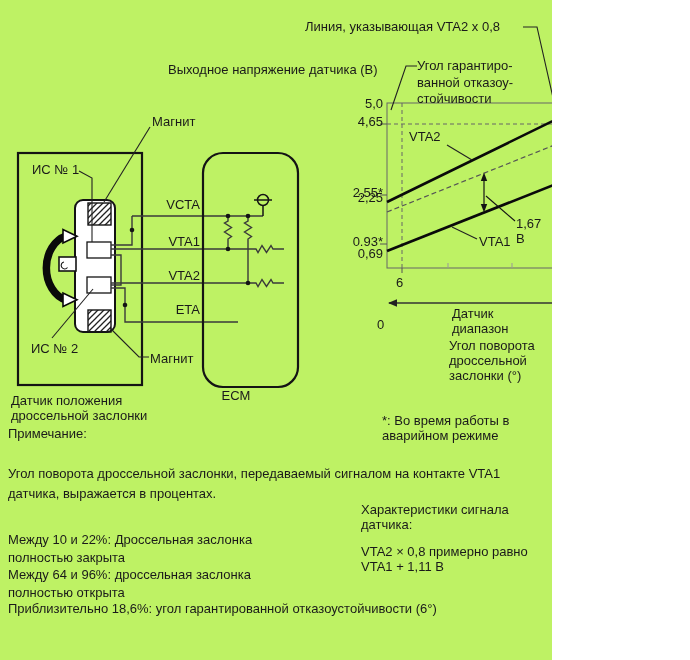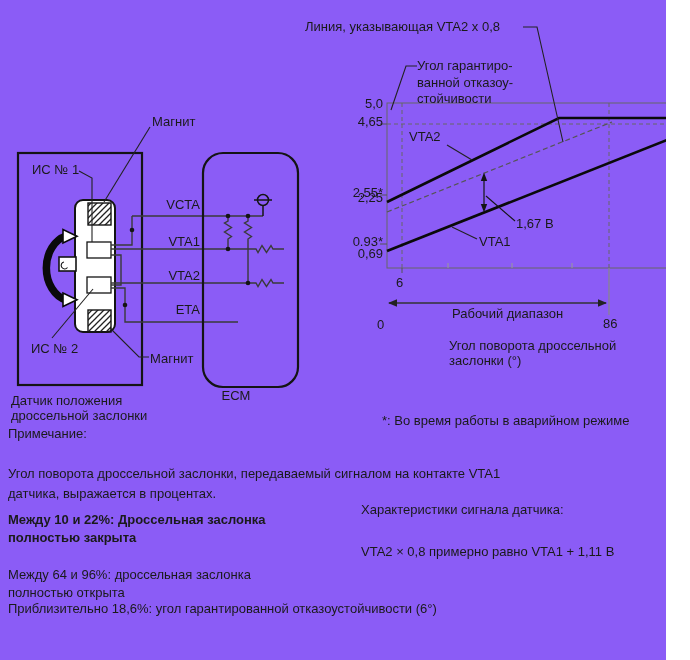--- a/index.html
+++ b/index.html
@@ -1,16 +1,16 @@
 <!DOCTYPE html>
 <html><head>
 <meta charset="utf-8">
 <style>
   html,body{margin:0;padding:0;background:#fff;}
-  .canvas{position:relative;width:666px;height:660px;background:#8b5cf6;overflow:hidden;
+  .canvas{position:relative;width:552px;height:660px;background:#bef264;overflow:hidden;
           font-family:"Liberation Sans",sans-serif;color:#1a1a1a;}
   .canvas svg{position:absolute;left:0;top:0;}
   .lbl{position:absolute;font-size:13px;line-height:15px;white-space:pre-line;}
   .yt{width:53px;text-align:right;}     
   .wl{width:50px;text-align:right;}     
   .ctr{text-align:center;}
   .lh16{line-height:16.5px;}
   .lh18{line-height:18px;}
   .lh20{line-height:20px;}
 </style>
@@ -138,37 +138,38 @@
 
     <g stroke="#222" stroke-width="1.1" fill="none">
       <polyline points="523,27 537,27 563,142"></polyline>
       <polyline points="417,66 406,66 391,110"></polyline>
       <line x1="447" y1="145" x2="472" y2="160"></line>
       <line x1="477" y1="239" x2="452" y2="227"></line>
     </g>
   </svg>
 
   <div class="lbl" style="left:305px;top:19px;">Линия, указывающая VTA2 x 0,8</div>
+  <div class="lbl" style="left:168px;top:62px;">Выходное напряжение датчика (В)</div>
   <div class="lbl lh16" style="left:417px;top:58px;">Угол гарантиро-
 ванной отказоу-
 стойчивости</div>
 
   <div class="lbl yt" style="left:330px;top:96px;">5,0</div>
   <div class="lbl yt" style="left:330px;top:114px;">4,65</div>
   <div class="lbl yt" style="left:330px;top:185px;">2.55*</div>
   <div class="lbl yt" style="left:330px;top:190px;">2,25</div>
   <div class="lbl yt" style="left:330px;top:234px;">0.93*</div>
   <div class="lbl yt" style="left:330px;top:246px;">0,69</div>
 
   <div class="lbl" style="left:409px;top:129px;">VTA2</div>
   <div class="lbl" style="left:479px;top:234px;">VTA1</div>
   <div class="lbl" style="left:516px;top:216px;">1,67 В</div>
 
   <div class="lbl" style="left:396px;top:275px;">6</div>
-  <div class="lbl" style="left:452px;top:306px;">Рабочий диапазон</div>
+  <div class="lbl" style="left:452px;top:306px;">Датчик диапазон</div>
   <div class="lbl" style="left:377px;top:317px;">0</div>
   <div class="lbl" style="left:603px;top:316px;">86</div>
   <div class="lbl" style="left:401px;top:338px;margin-left:48px;">Угол поворота дроссельной заслонки (°)</div>
   <div class="lbl" style="left:382px;top:377px;margin-top:36px;">*: Во время работы в аварийном режиме</div>
 
   <div class="lbl" style="left:152px;top:114px;">Магнит</div>
   <div class="lbl" style="left:32px;top:162px;">ИС № 1</div>
   <div class="lbl" style="left:31px;top:341px;">ИС № 2</div>
   <div class="lbl" style="left:150px;top:351px;">Магнит</div>
 
@@ -179,19 +180,19 @@
 
   <div class="lbl ctr" style="left:203px;top:388px;width:66px;">ECM</div>
   <div class="lbl" style="left:11px;top:393px;">Датчик положения
 дроссельной заслонки</div>
   <div class="lbl" style="left:8px;top:426px;">Примечание:</div>
 
   <div class="lbl lh20" style="left:8px;top:464px;">Угол поворота дроссельной заслонки, передаваемый сигналом на контакте VTA1
 датчика, выражается в процентах.</div>
   <div class="lbl" style="left:361px;top:502px;">Характеристики сигнала датчика:</div>
   <div class="lbl" style="left:361px;top:544px;">VTA2 × 0,8 примерно равно VTA1 + 1,11 В</div>
-  <div class="lbl lh18" style="left:8px;top:511px;font-weight:bold;">Между 10 и 22%: Дроссельная заслонка
+  <div class="lbl lh18" style="left:8px;top:531px;">Между 10 и 22%: Дроссельная заслонка
 полностью закрыта</div>
   <div class="lbl lh18" style="left:8px;top:566px;">Между 64 и 96%: дроссельная заслонка
 полностью открыта</div>
   <div class="lbl" style="left:8px;top:601px;">Приблизительно 18,6%: угол гарантированной отказоустойчивости (6°)</div>
 
 </div>
 
 </body></html>

